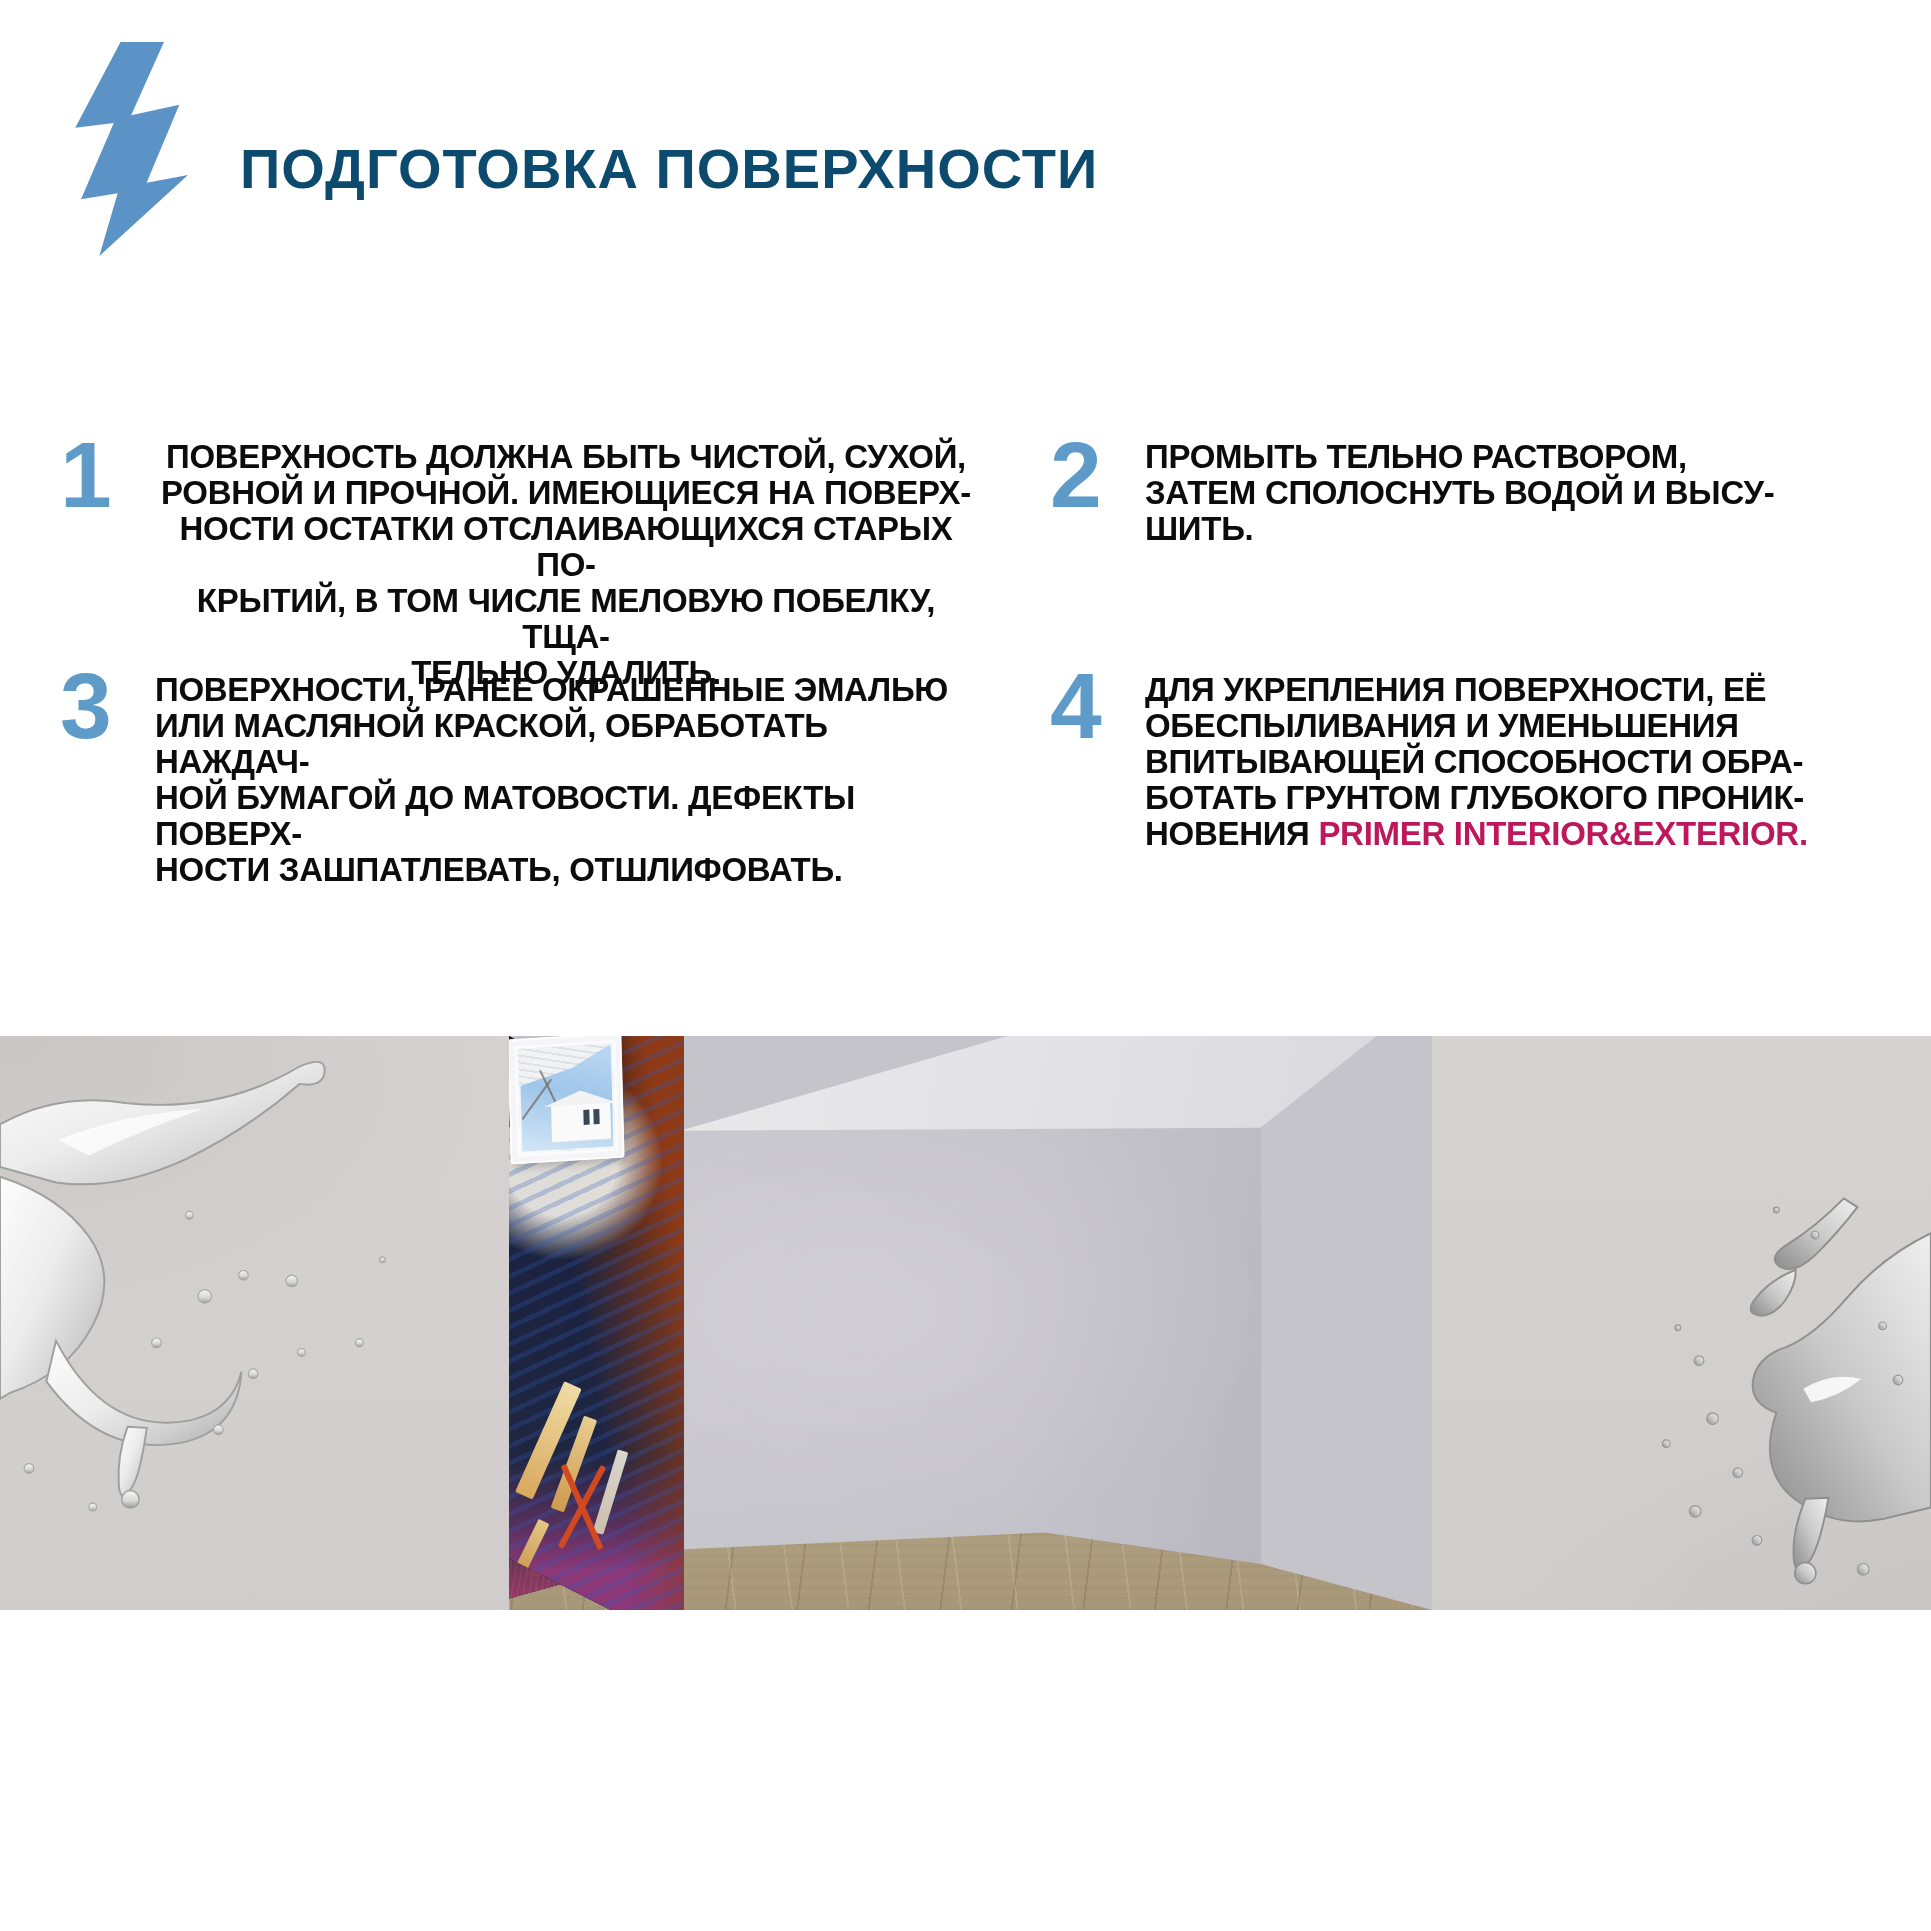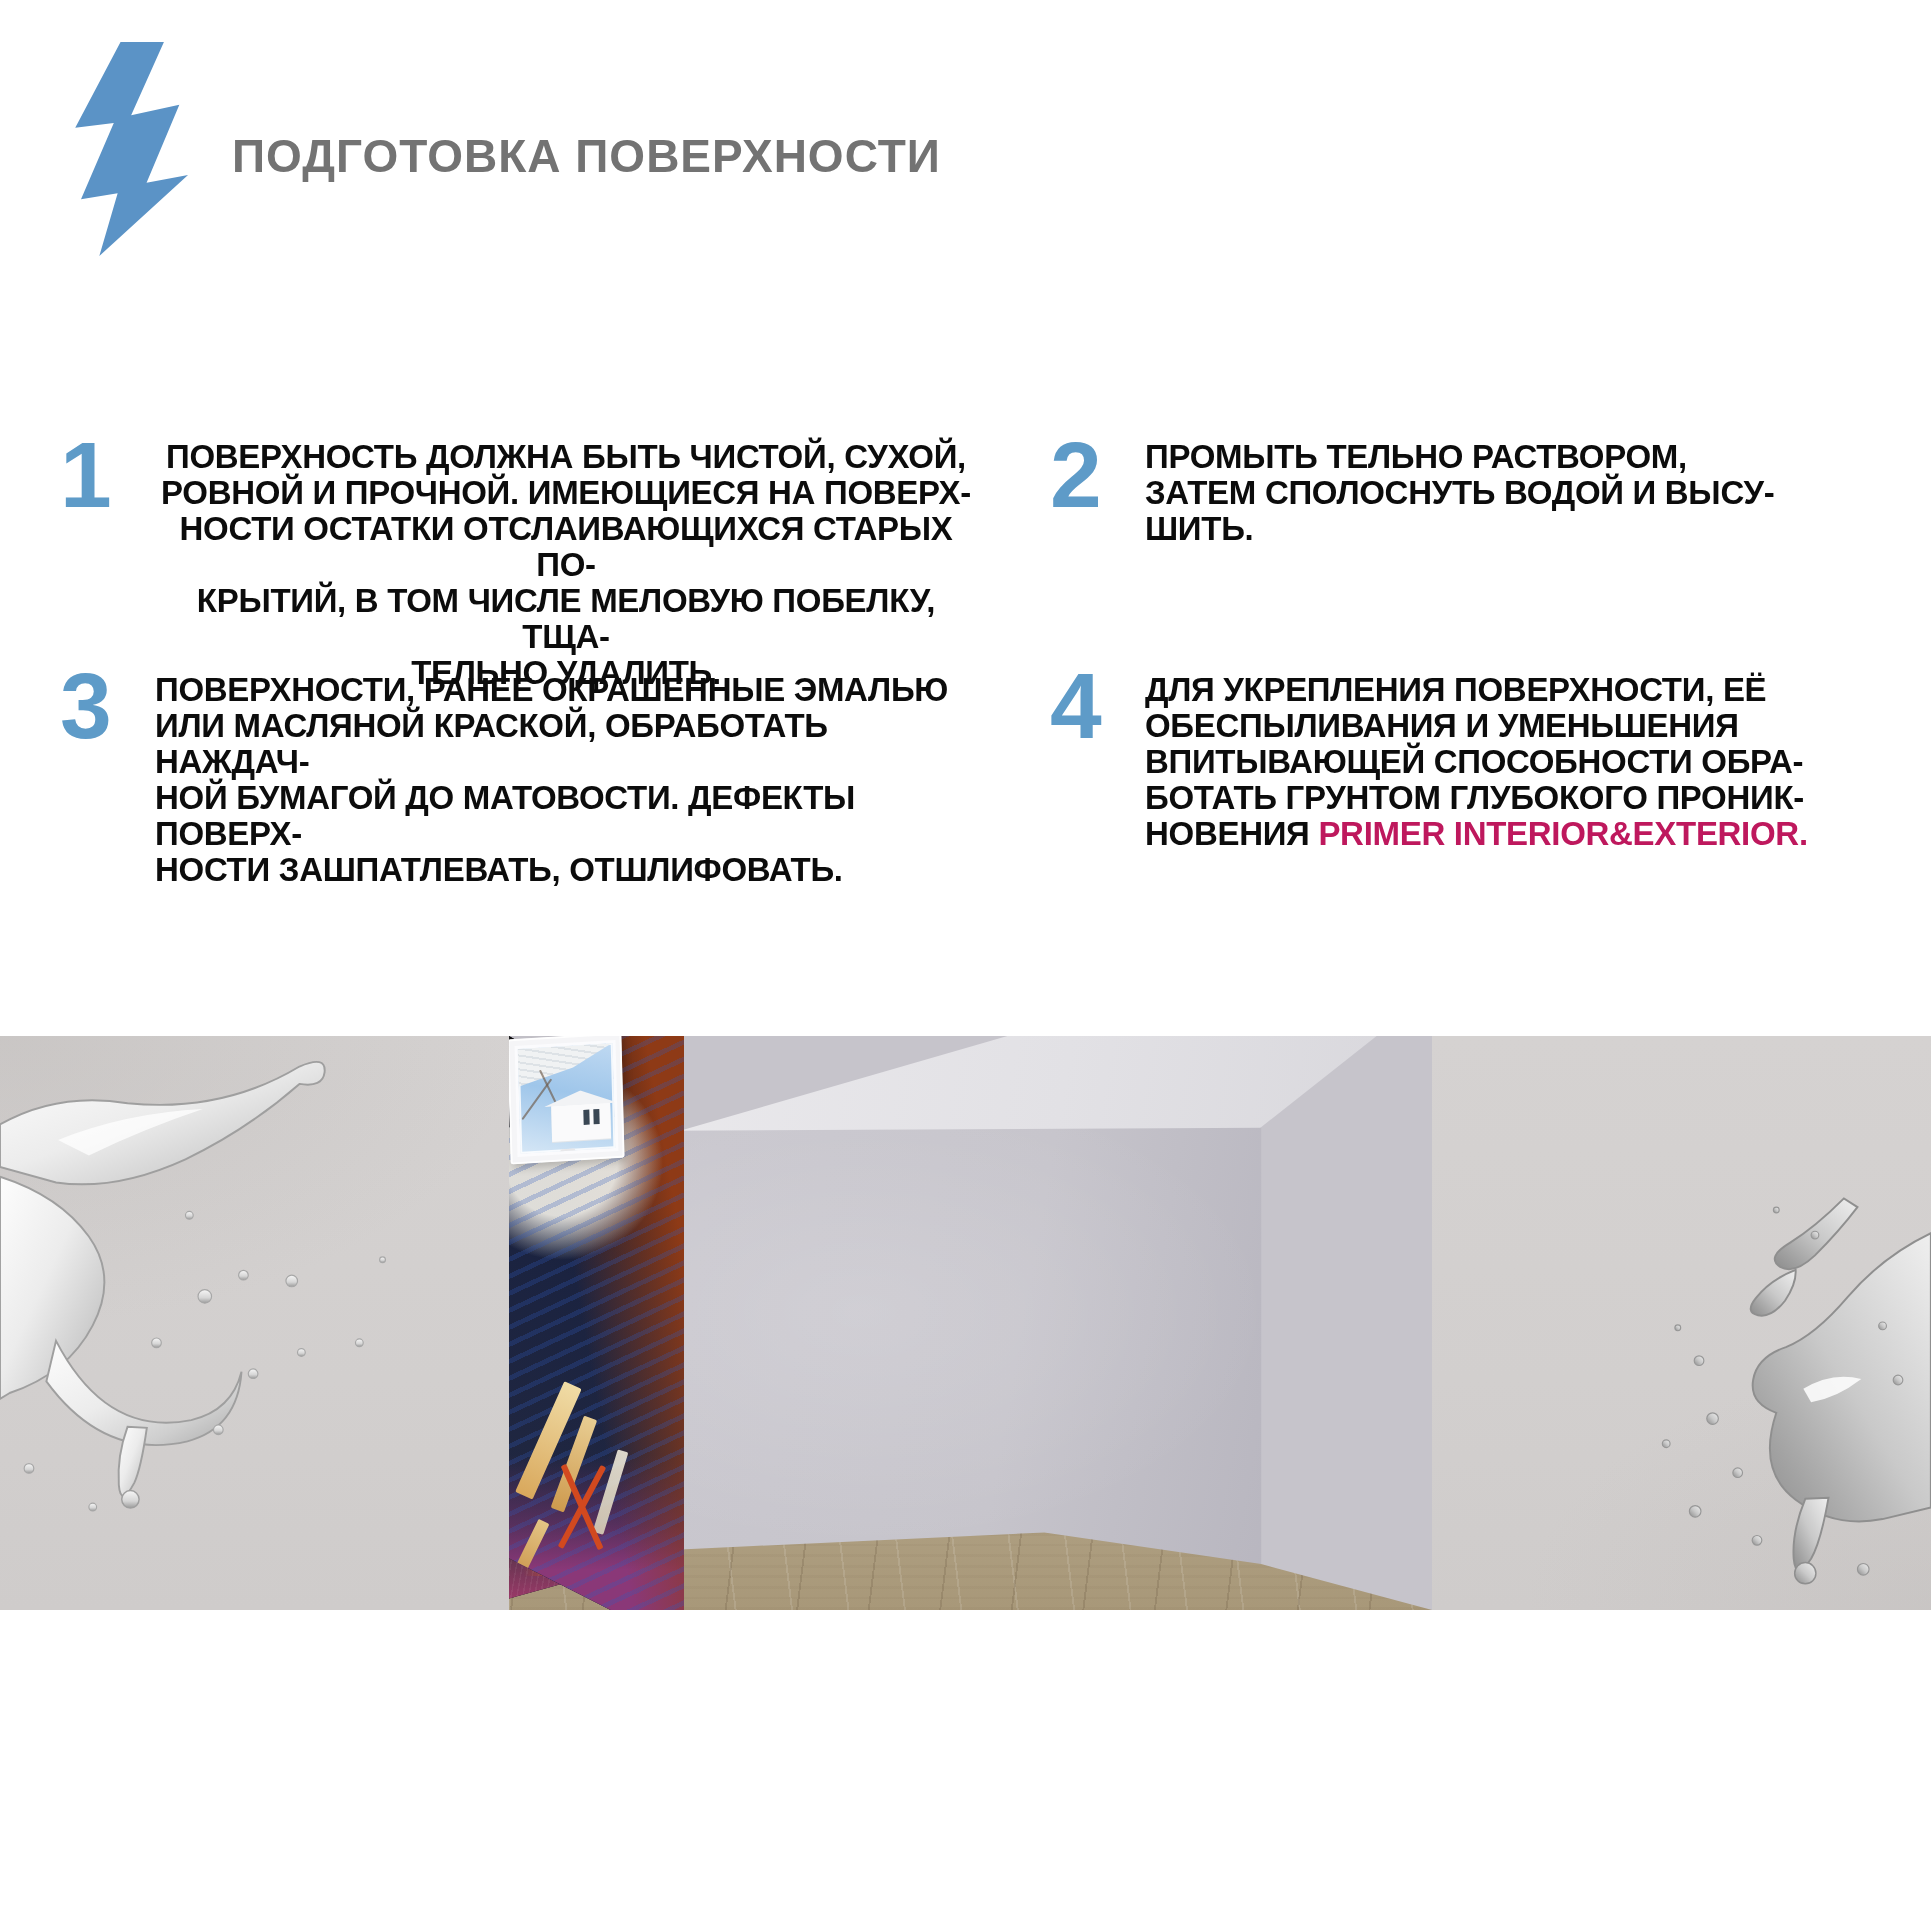--- a/index.html
+++ b/index.html
@@ -4,22 +4,22 @@
 <style>
   html,body{margin:0;padding:0;}
   body{
     width:1931px;height:1931px;position:relative;background:#ffffff;
     font-family:"Liberation Sans", sans-serif;overflow:hidden;
     -webkit-font-smoothing:antialiased;
   }
   
   .bolt{position:absolute;left:73px;top:42px;width:124px;height:214px;}
   .page-title{
-    position:absolute;left:228px;top:129px;margin:4px;
-    font-size:46px;font-weight:bold;letter-spacing:1px;color:#737373;
+    position:absolute;left:228px;top:129px;margin:12px;
+    font-size:56px;font-weight:bold;letter-spacing:1px;color:#0c4a6e;
     white-space:nowrap;line-height:1;
   }
   
   .step{position:absolute;width:917px;}
   .step .num{
     position:absolute;left:0;top:0;width:87px;
     font-size:93px;font-weight:bold;line-height:1;color:#5E9BC8;
   }
   .step .step-text{
     margin:0;padding-left:95px;

